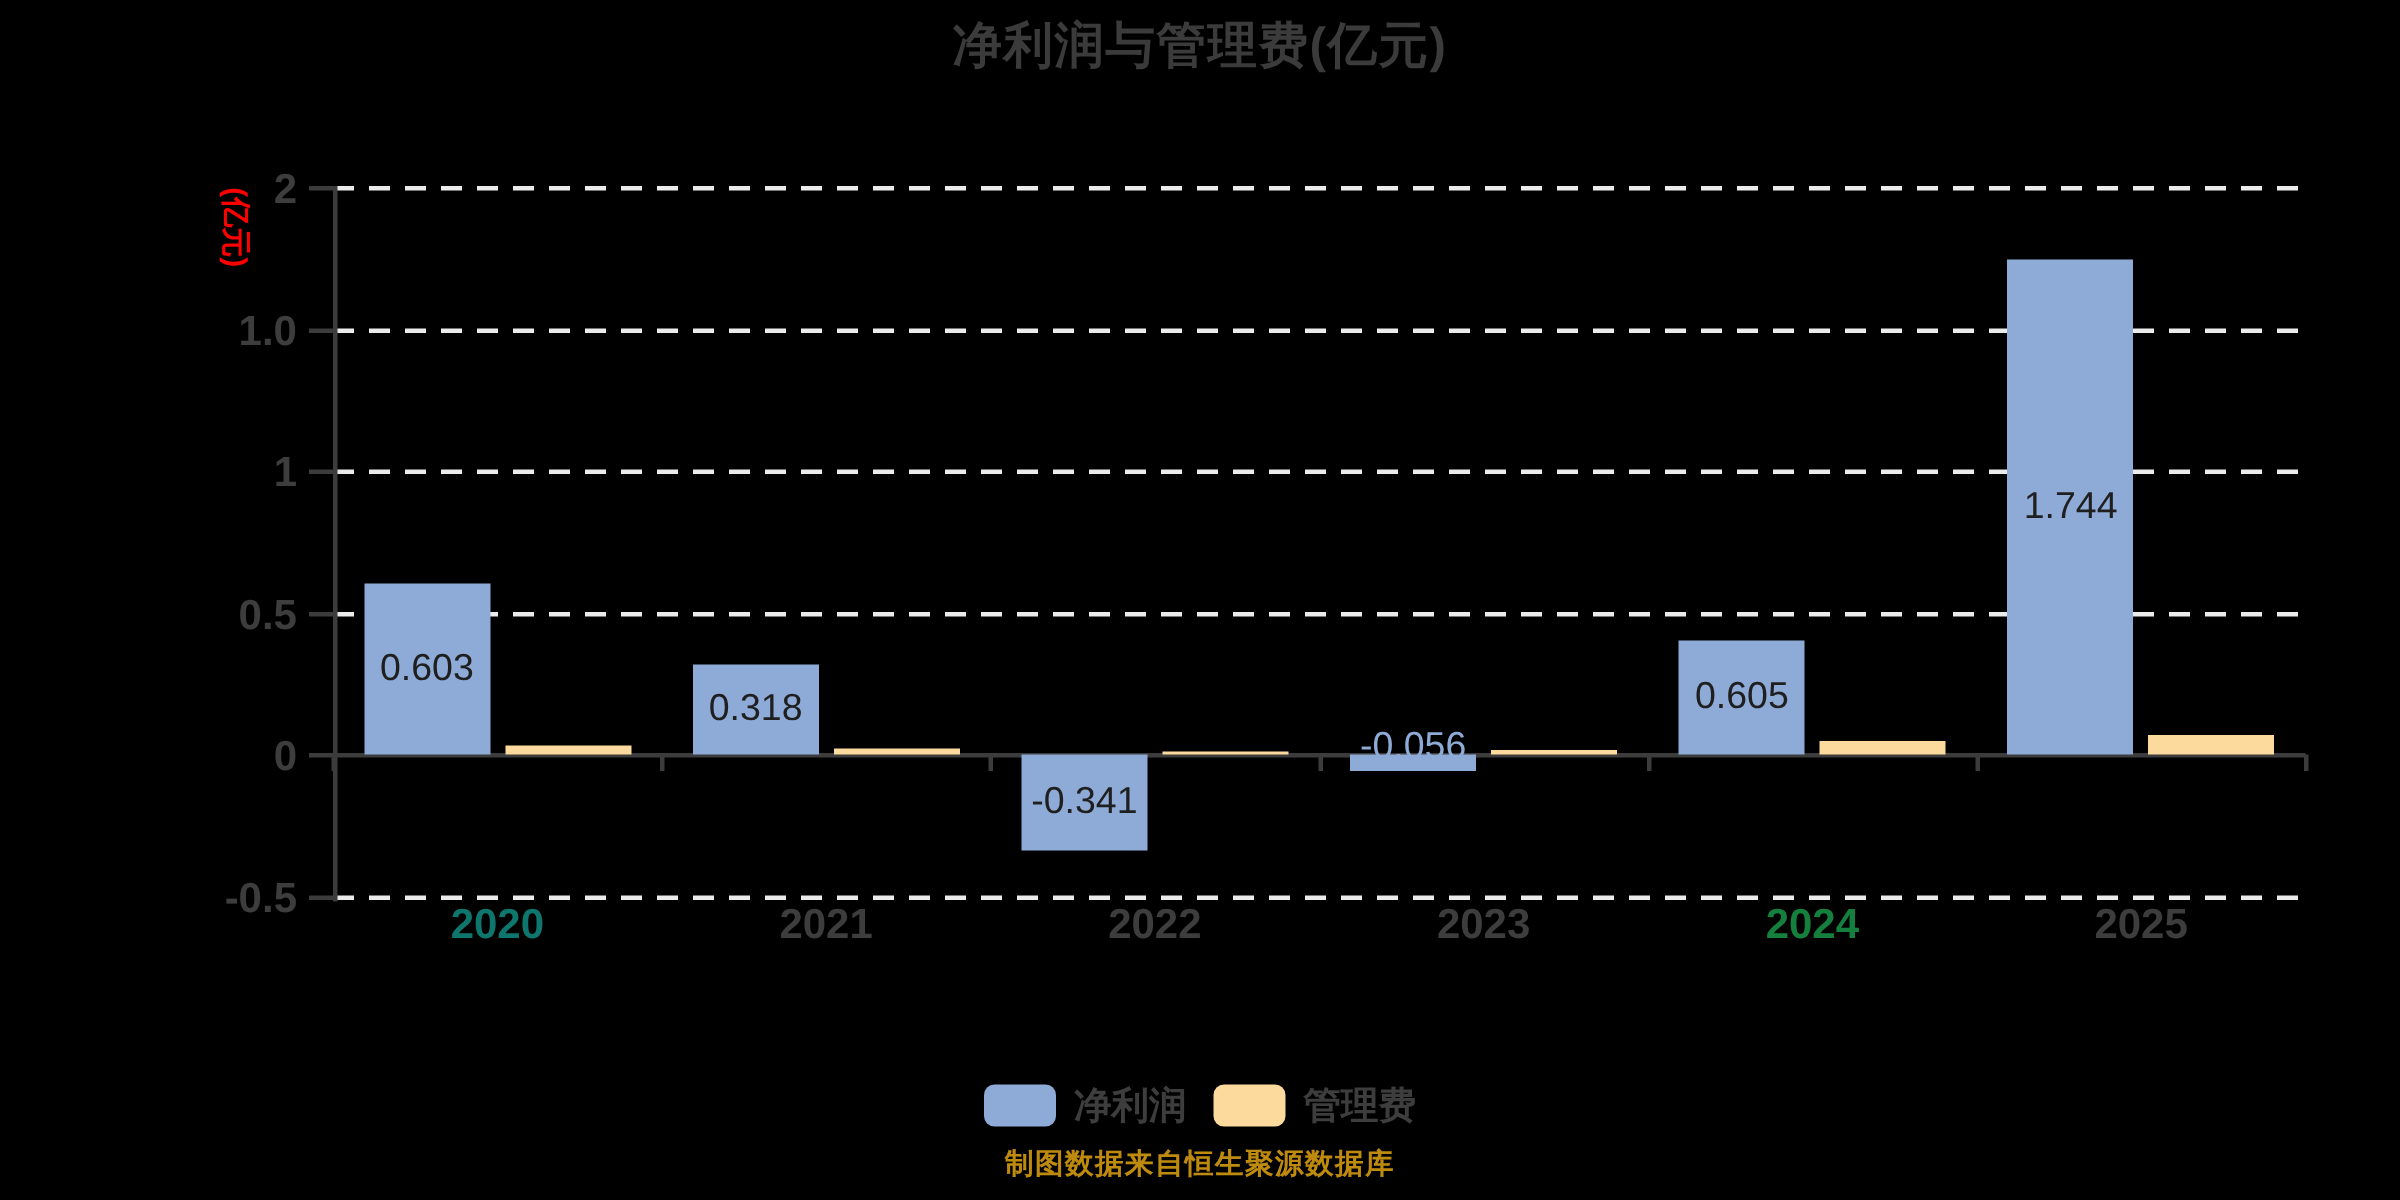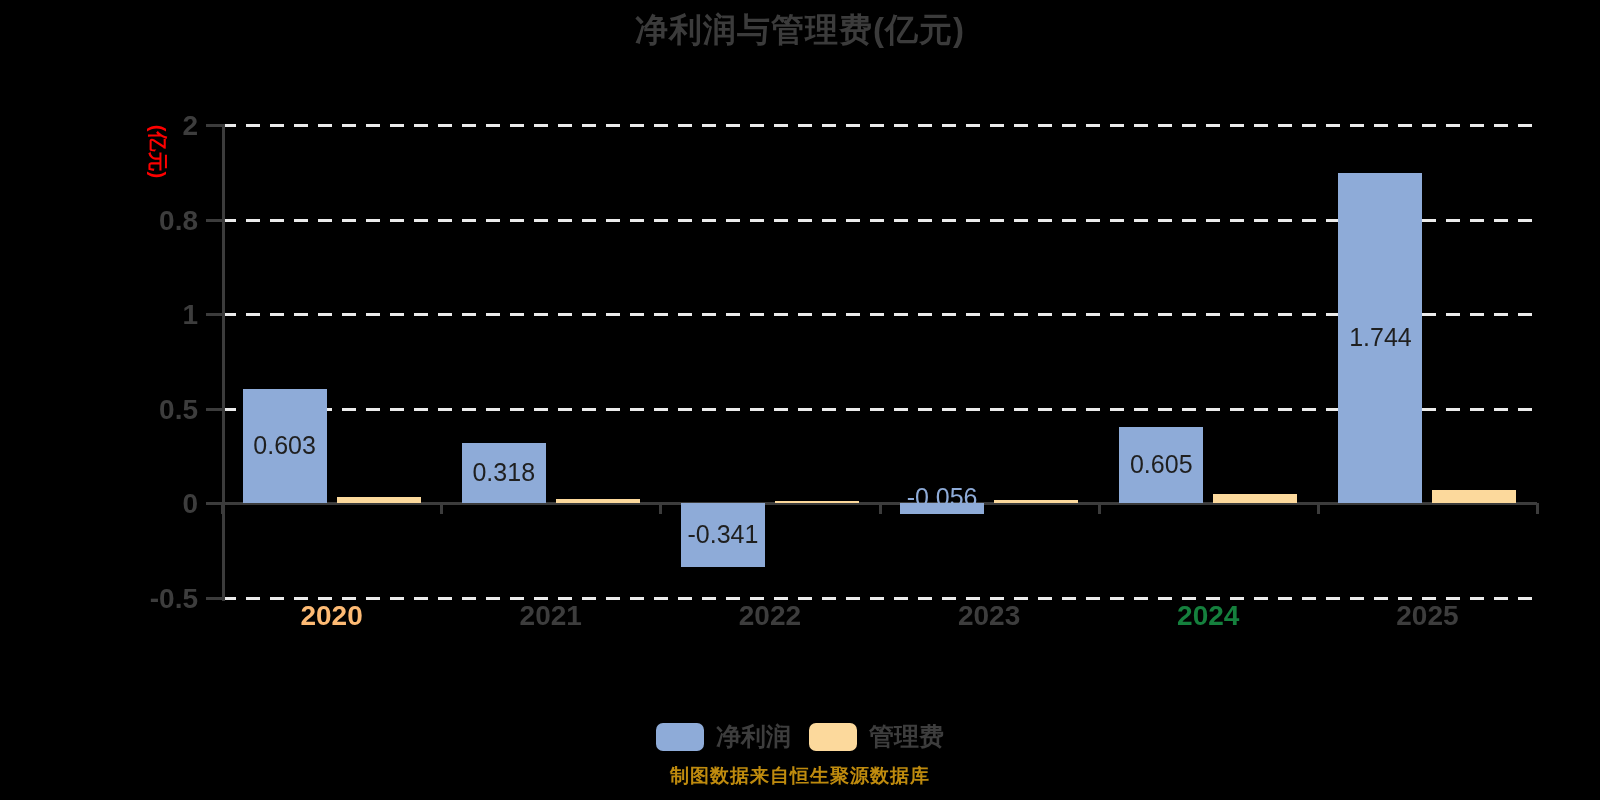--- a/index.html
+++ b/index.html
@@ -44,37 +44,37 @@
       <div class="gridline" style="left: 222px; top: 124px; width: 1315px;"></div>
       <div class="gridline" style="left: 222px; top: 218.5px; width: 1315px;"></div>
       <div class="gridline" style="left: 222px; top: 313px; width: 1315px;"></div>
       <div class="gridline" style="left: 222px; top: 407.5px; width: 1315px;"></div>
       <div class="gridline" style="left: 222px; top: 596.5px; width: 1315px;"></div>
       <div class="axis-line" style="left: 222px; top: 124px; width: 3px; height: 477px;"></div>
       <div class="axis-line" style="left: 222px; top: 502px; width: 1315px; height: 3px;"></div>
       <div class="axis-line" style="left: 206px; top: 124px; width: 16px; height: 3px;"></div>
       <div class="ytick-label" style="left: 128px; top: 110px; color: rgb(61, 61, 61);">2</div>
       <div class="axis-line" style="left: 206px; top: 218.5px; width: 16px; height: 3px;"></div>
-      <div class="ytick-label" style="left: 128px; top: 204.5px; color: rgb(61, 61, 61);">0.8</div>
+      <div class="ytick-label" style="left: 128px; top: 204.5px; color: rgb(61, 61, 61);">1.0</div>
       <div class="axis-line" style="left: 206px; top: 313px; width: 16px; height: 3px;"></div>
       <div class="ytick-label" style="left: 128px; top: 299px; color: rgb(61, 61, 61);">1</div>
       <div class="axis-line" style="left: 206px; top: 407.5px; width: 16px; height: 3px;"></div>
       <div class="ytick-label" style="left: 128px; top: 393.5px; color: rgb(61, 61, 61);">0.5</div>
       <div class="axis-line" style="left: 206px; top: 502px; width: 16px; height: 3px;"></div>
       <div class="ytick-label" style="left: 128px; top: 488px; color: rgb(61, 61, 61);">0</div>
       <div class="axis-line" style="left: 206px; top: 596.5px; width: 16px; height: 3px;"></div>
       <div class="ytick-label" style="left: 128px; top: 582.5px; color: rgb(61, 61, 61);">-0.5</div>
       <div class="axis-line" style="left: 221px; top: 503px; width: 3px; height: 11px;"></div>
       <div class="axis-line" style="left: 440.167px; top: 503px; width: 3px; height: 11px;"></div>
       <div class="axis-line" style="left: 659.333px; top: 503px; width: 3px; height: 11px;"></div>
       <div class="axis-line" style="left: 878.5px; top: 503px; width: 3px; height: 11px;"></div>
       <div class="axis-line" style="left: 1097.67px; top: 503px; width: 3px; height: 11px;"></div>
       <div class="axis-line" style="left: 1316.83px; top: 503px; width: 3px; height: 11px;"></div>
       <div class="axis-line" style="left: 1536px; top: 503px; width: 3px; height: 11px;"></div>
-      <div class="xtick-label" style="left: 251.583px; top: 600px; color: #fdba74;">2020</div>
+      <div class="xtick-label" style="left: 251.583px; top: 600px; color: #0f766e;">2020</div>
       <div class="xtick-label" style="left: 470.75px; top: 600px; color: rgb(61, 61, 61);">2021</div>
       <div class="xtick-label" style="left: 689.917px; top: 600px; color: rgb(61, 61, 61);">2022</div>
       <div class="xtick-label" style="left: 909.083px; top: 600px; color: rgb(61, 61, 61);">2023</div>
       <div class="xtick-label" style="left: 1128.25px; top: 600px; color: #15803d;">2024</div>
       <div class="xtick-label" style="left: 1347.42px; top: 600px; color: rgb(61, 61, 61);">2025</div>
       <div class="bar" style="left: 242.583px; top: 389.033px; width: 84px; height: 113.967px; background: rgb(142, 171, 216);"></div>
       <div class="bar-label" style="left: 194.583px; top: 431.017px; color: rgb(31, 31, 31);">0.603</div>
       <div class="bar" style="left: 461.75px; top: 442.898px; width: 84px; height: 60.102px; background: rgb(142, 171, 216);"></div>
       <div class="bar-label" style="left: 413.75px; top: 457.949px; color: rgb(31, 31, 31);">0.318</div>
       <div class="bar" style="left: 680.917px; top: 503px; width: 84px; height: 64.449px; background: rgb(142, 171, 216);"></div>

